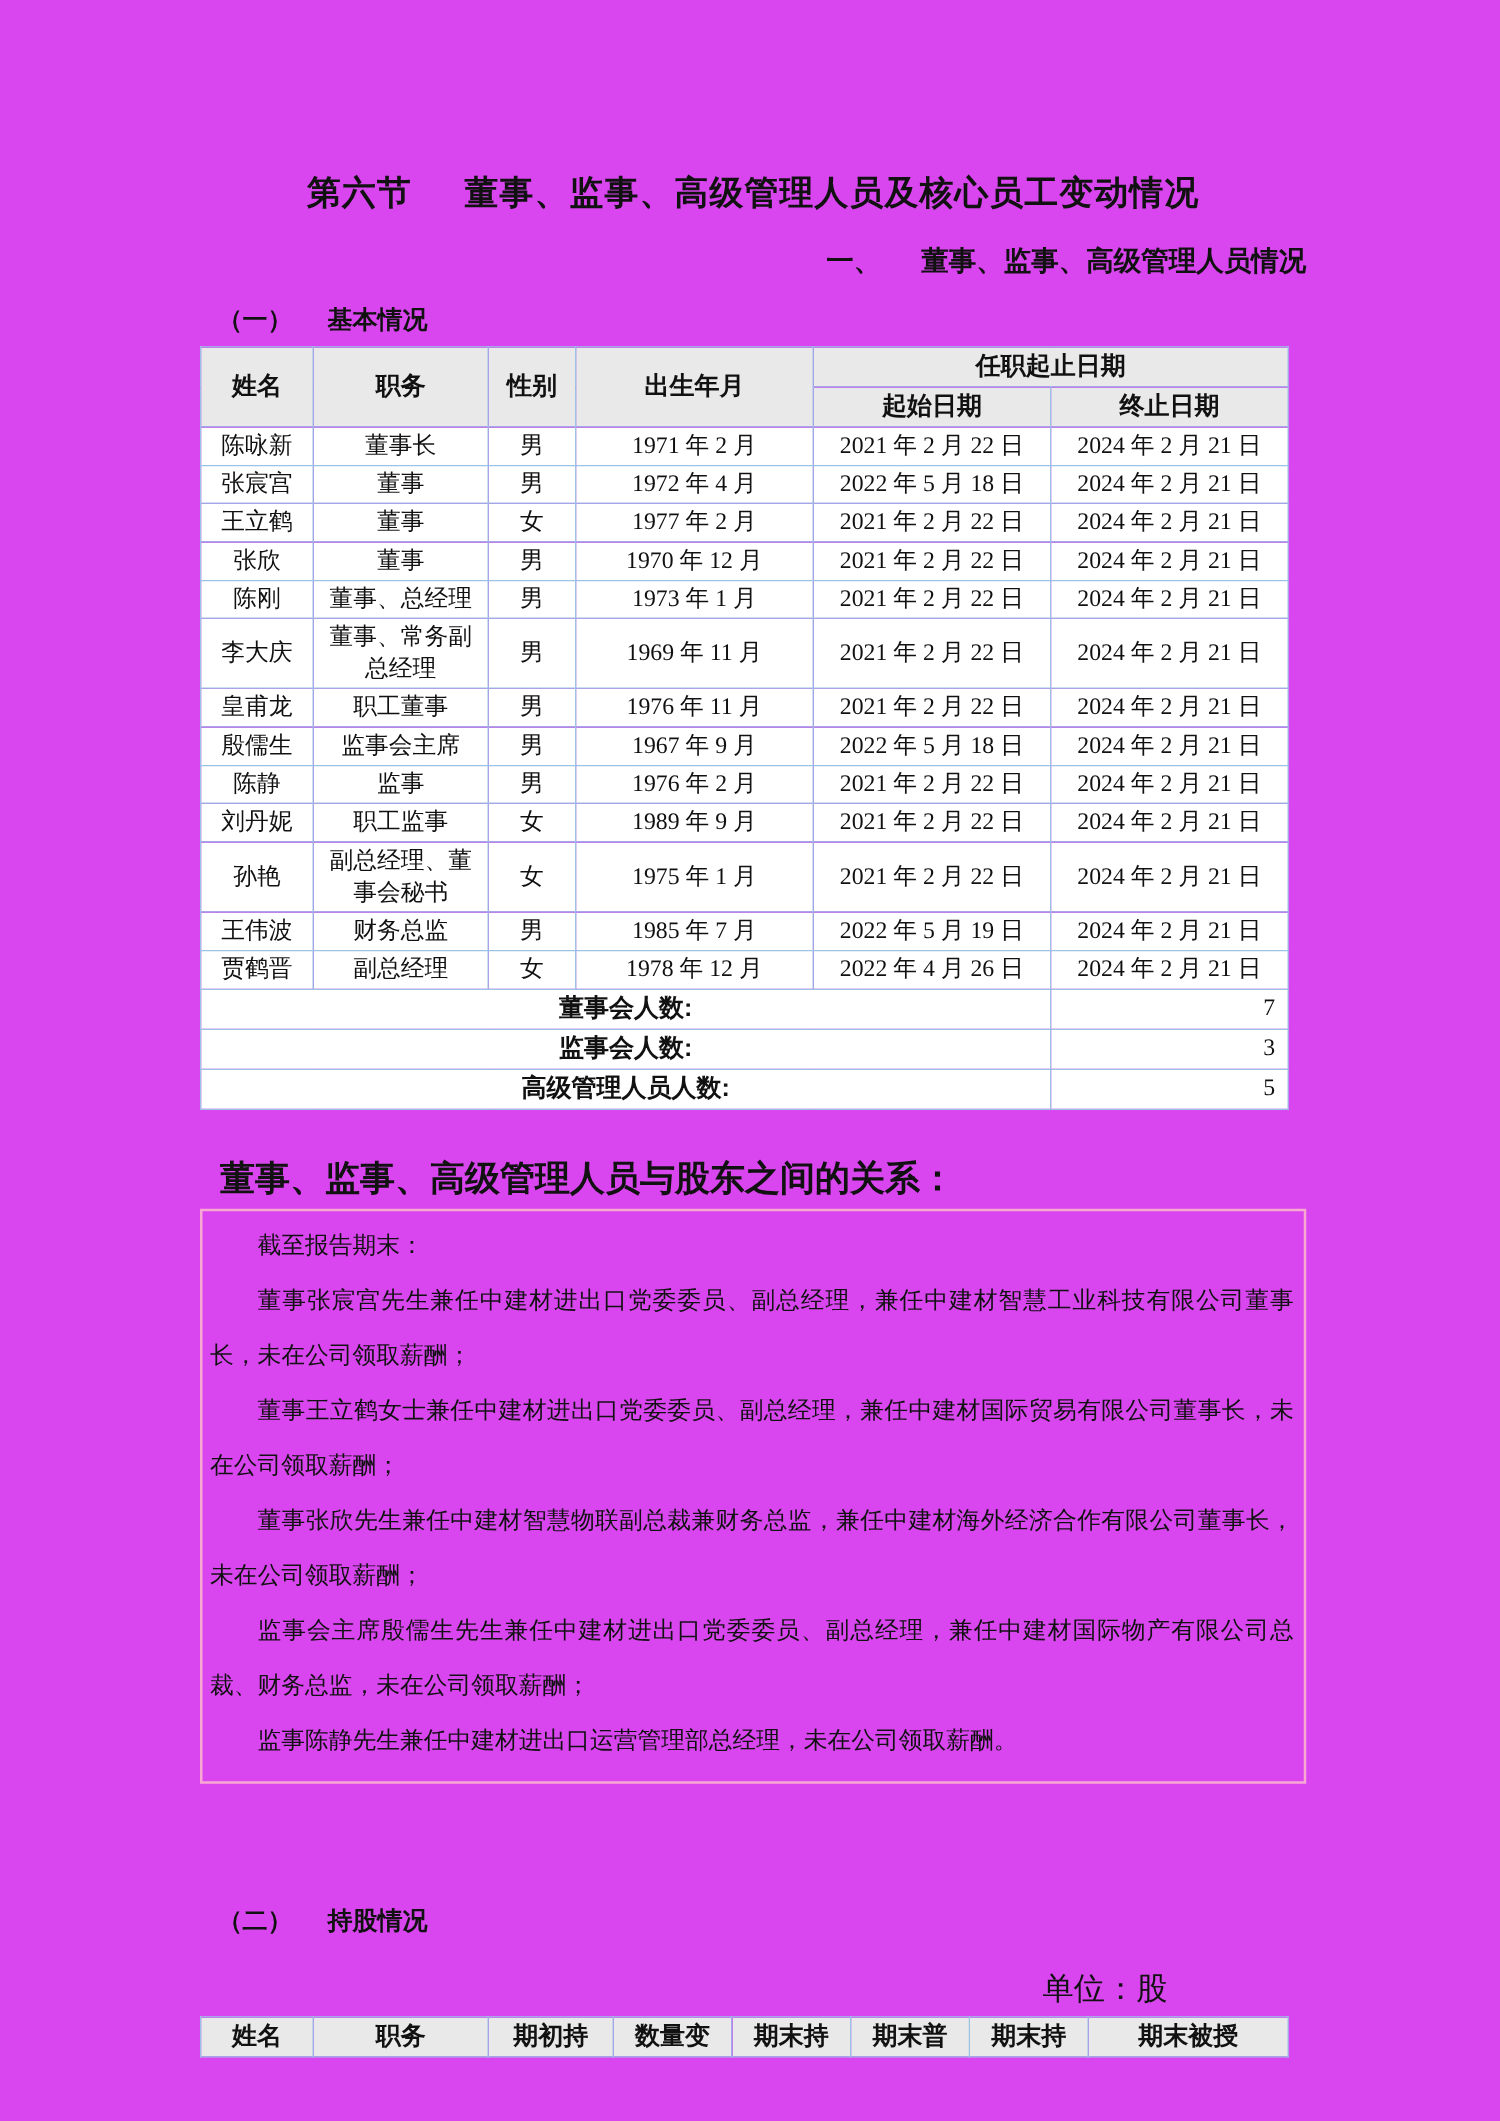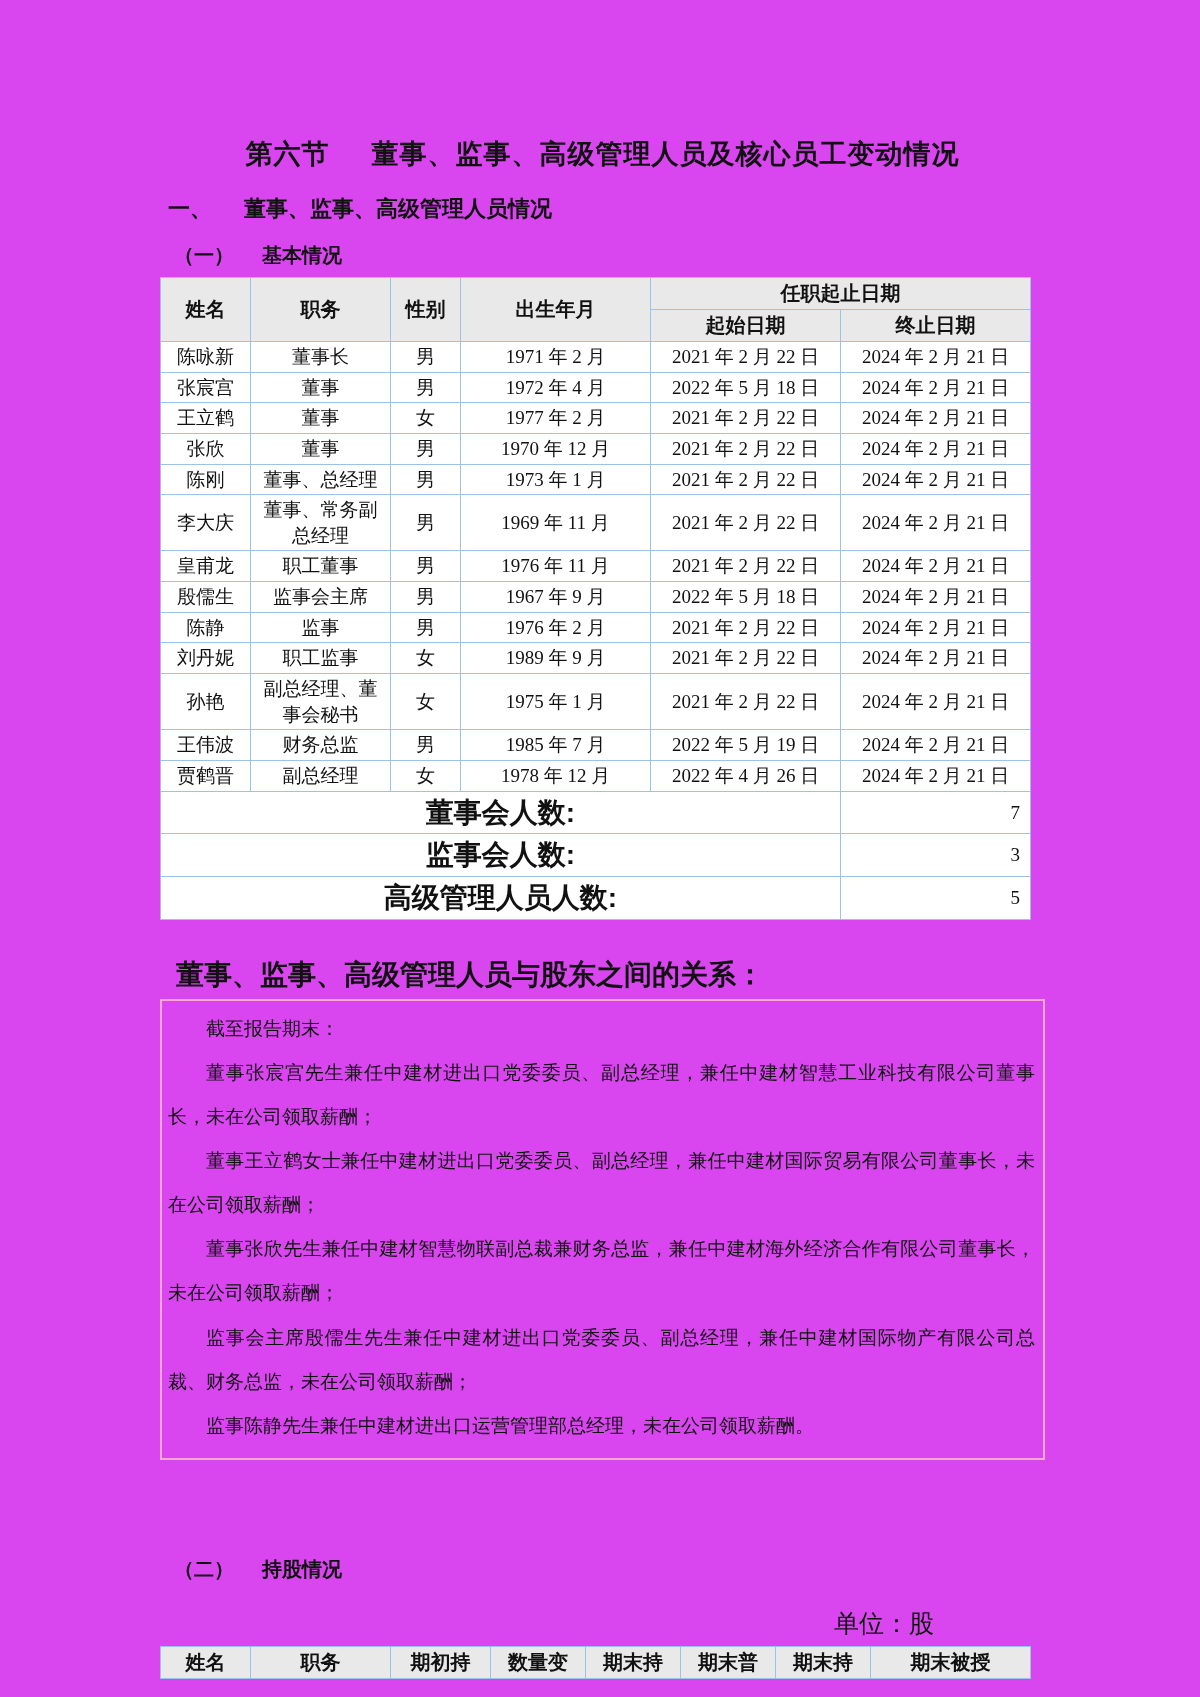--- a/index.html
+++ b/index.html
@@ -20,21 +20,21 @@
     font-weight: bold;
     font-size: 27px;
     letter-spacing: 1px;
     white-space: nowrap;
   }
   .doc-title .chapter-label { margin-right: 42px; }
 
   .h2 {
     margin-top: 22px; margin-left: 8px;
     font-family: "Liberation Sans", "DejaVu Sans", sans-serif;
-    font-weight: bold; font-size: 22px;
+    font-weight: bold; font-size: 22px; text-align: right;
   }
   .h2 .no { margin-right: 32px; }
 
   .h3 {
     margin-top: 18px; margin-left: 14px;
     font-family: "Liberation Sans", "DejaVu Sans", sans-serif;
     font-weight: bold; font-size: 20px;
   }
   .h3 .no { margin-right: 28px; }
 
@@ -56,21 +56,21 @@
   table.grid th {
     background: #e9e9e9;
     font-family: "Liberation Sans", "DejaVu Sans", sans-serif;
     font-weight: bold;
     font-size: 20px;
     height: 26px;
   }
   table.grid td { height: 30px; background: #fff; }
   table.grid .summary-label {
     font-family: "Liberation Sans", "DejaVu Sans", sans-serif;
-    font-weight: bold; font-size: 28px;
+    font-weight: bold; font-size: 20px;
   }
   table.grid .summary-value { text-align: right; padding-right: 10px; }
 
   .relations-heading {
     margin-top: 36px; margin-left: 16px;
     font-family: "Liberation Sans", "DejaVu Sans", sans-serif;
     font-weight: bold; font-size: 28px;
   }
   .relations-box {
     margin-top: 5px;

